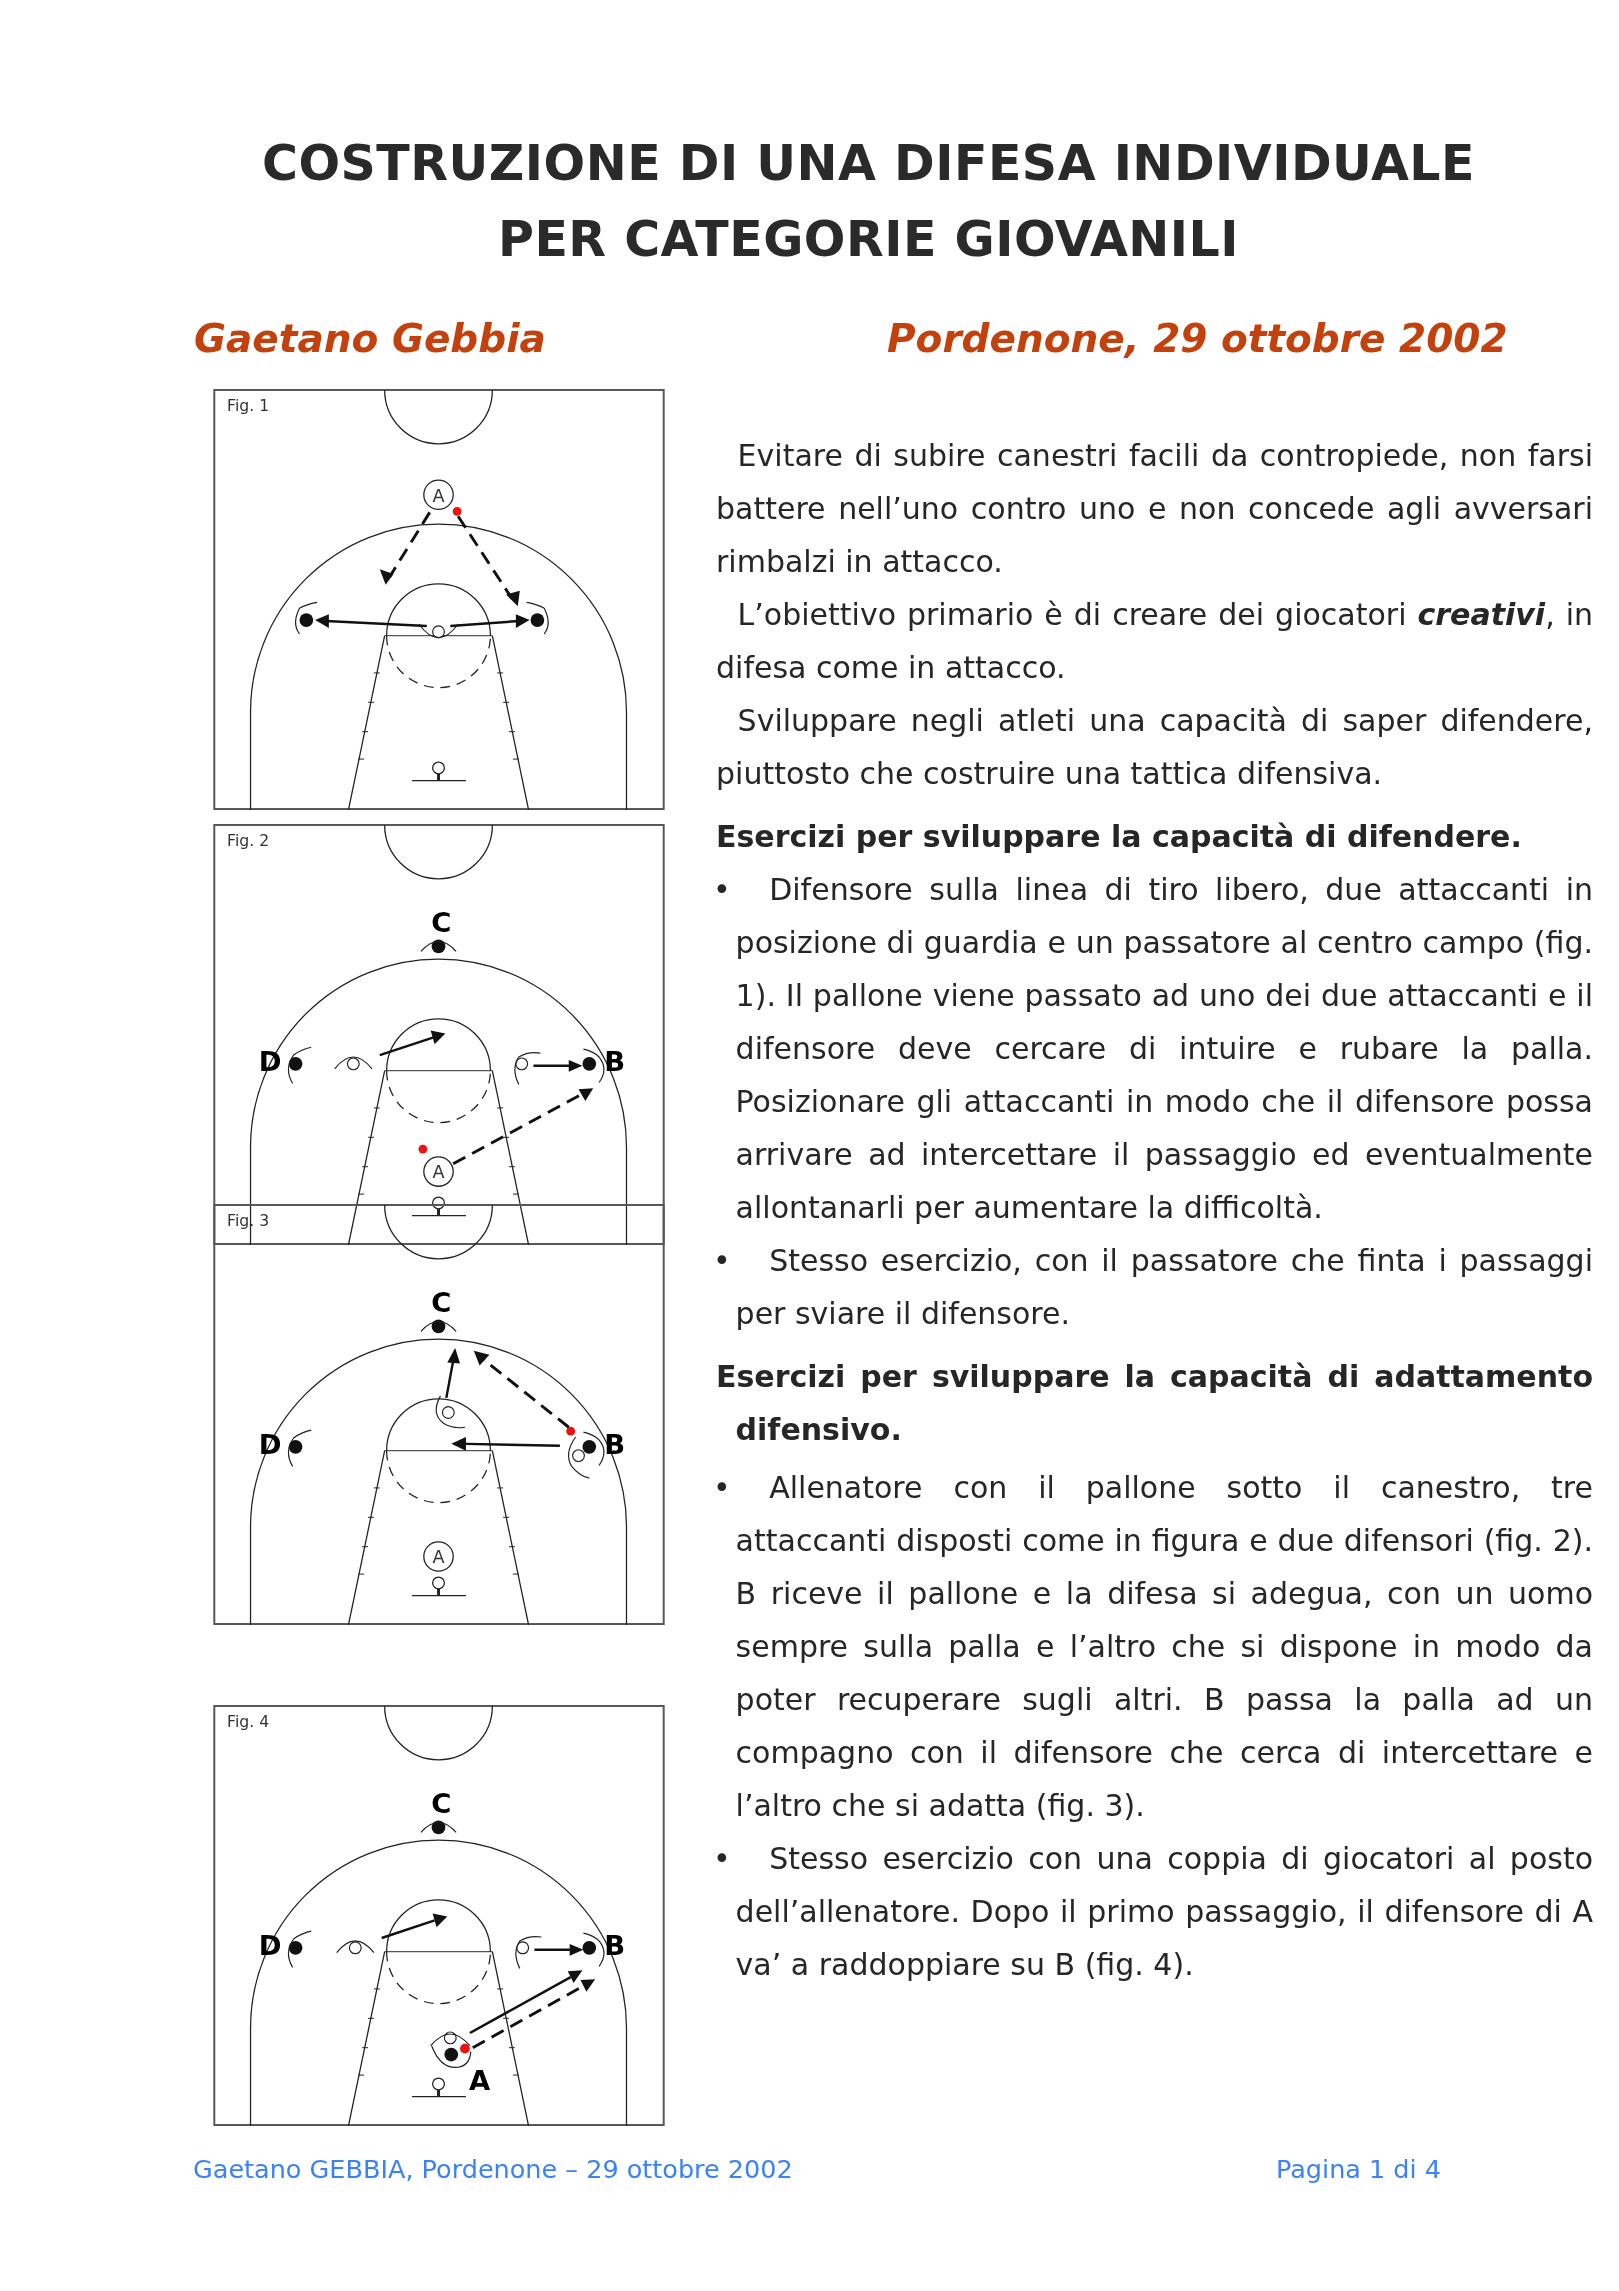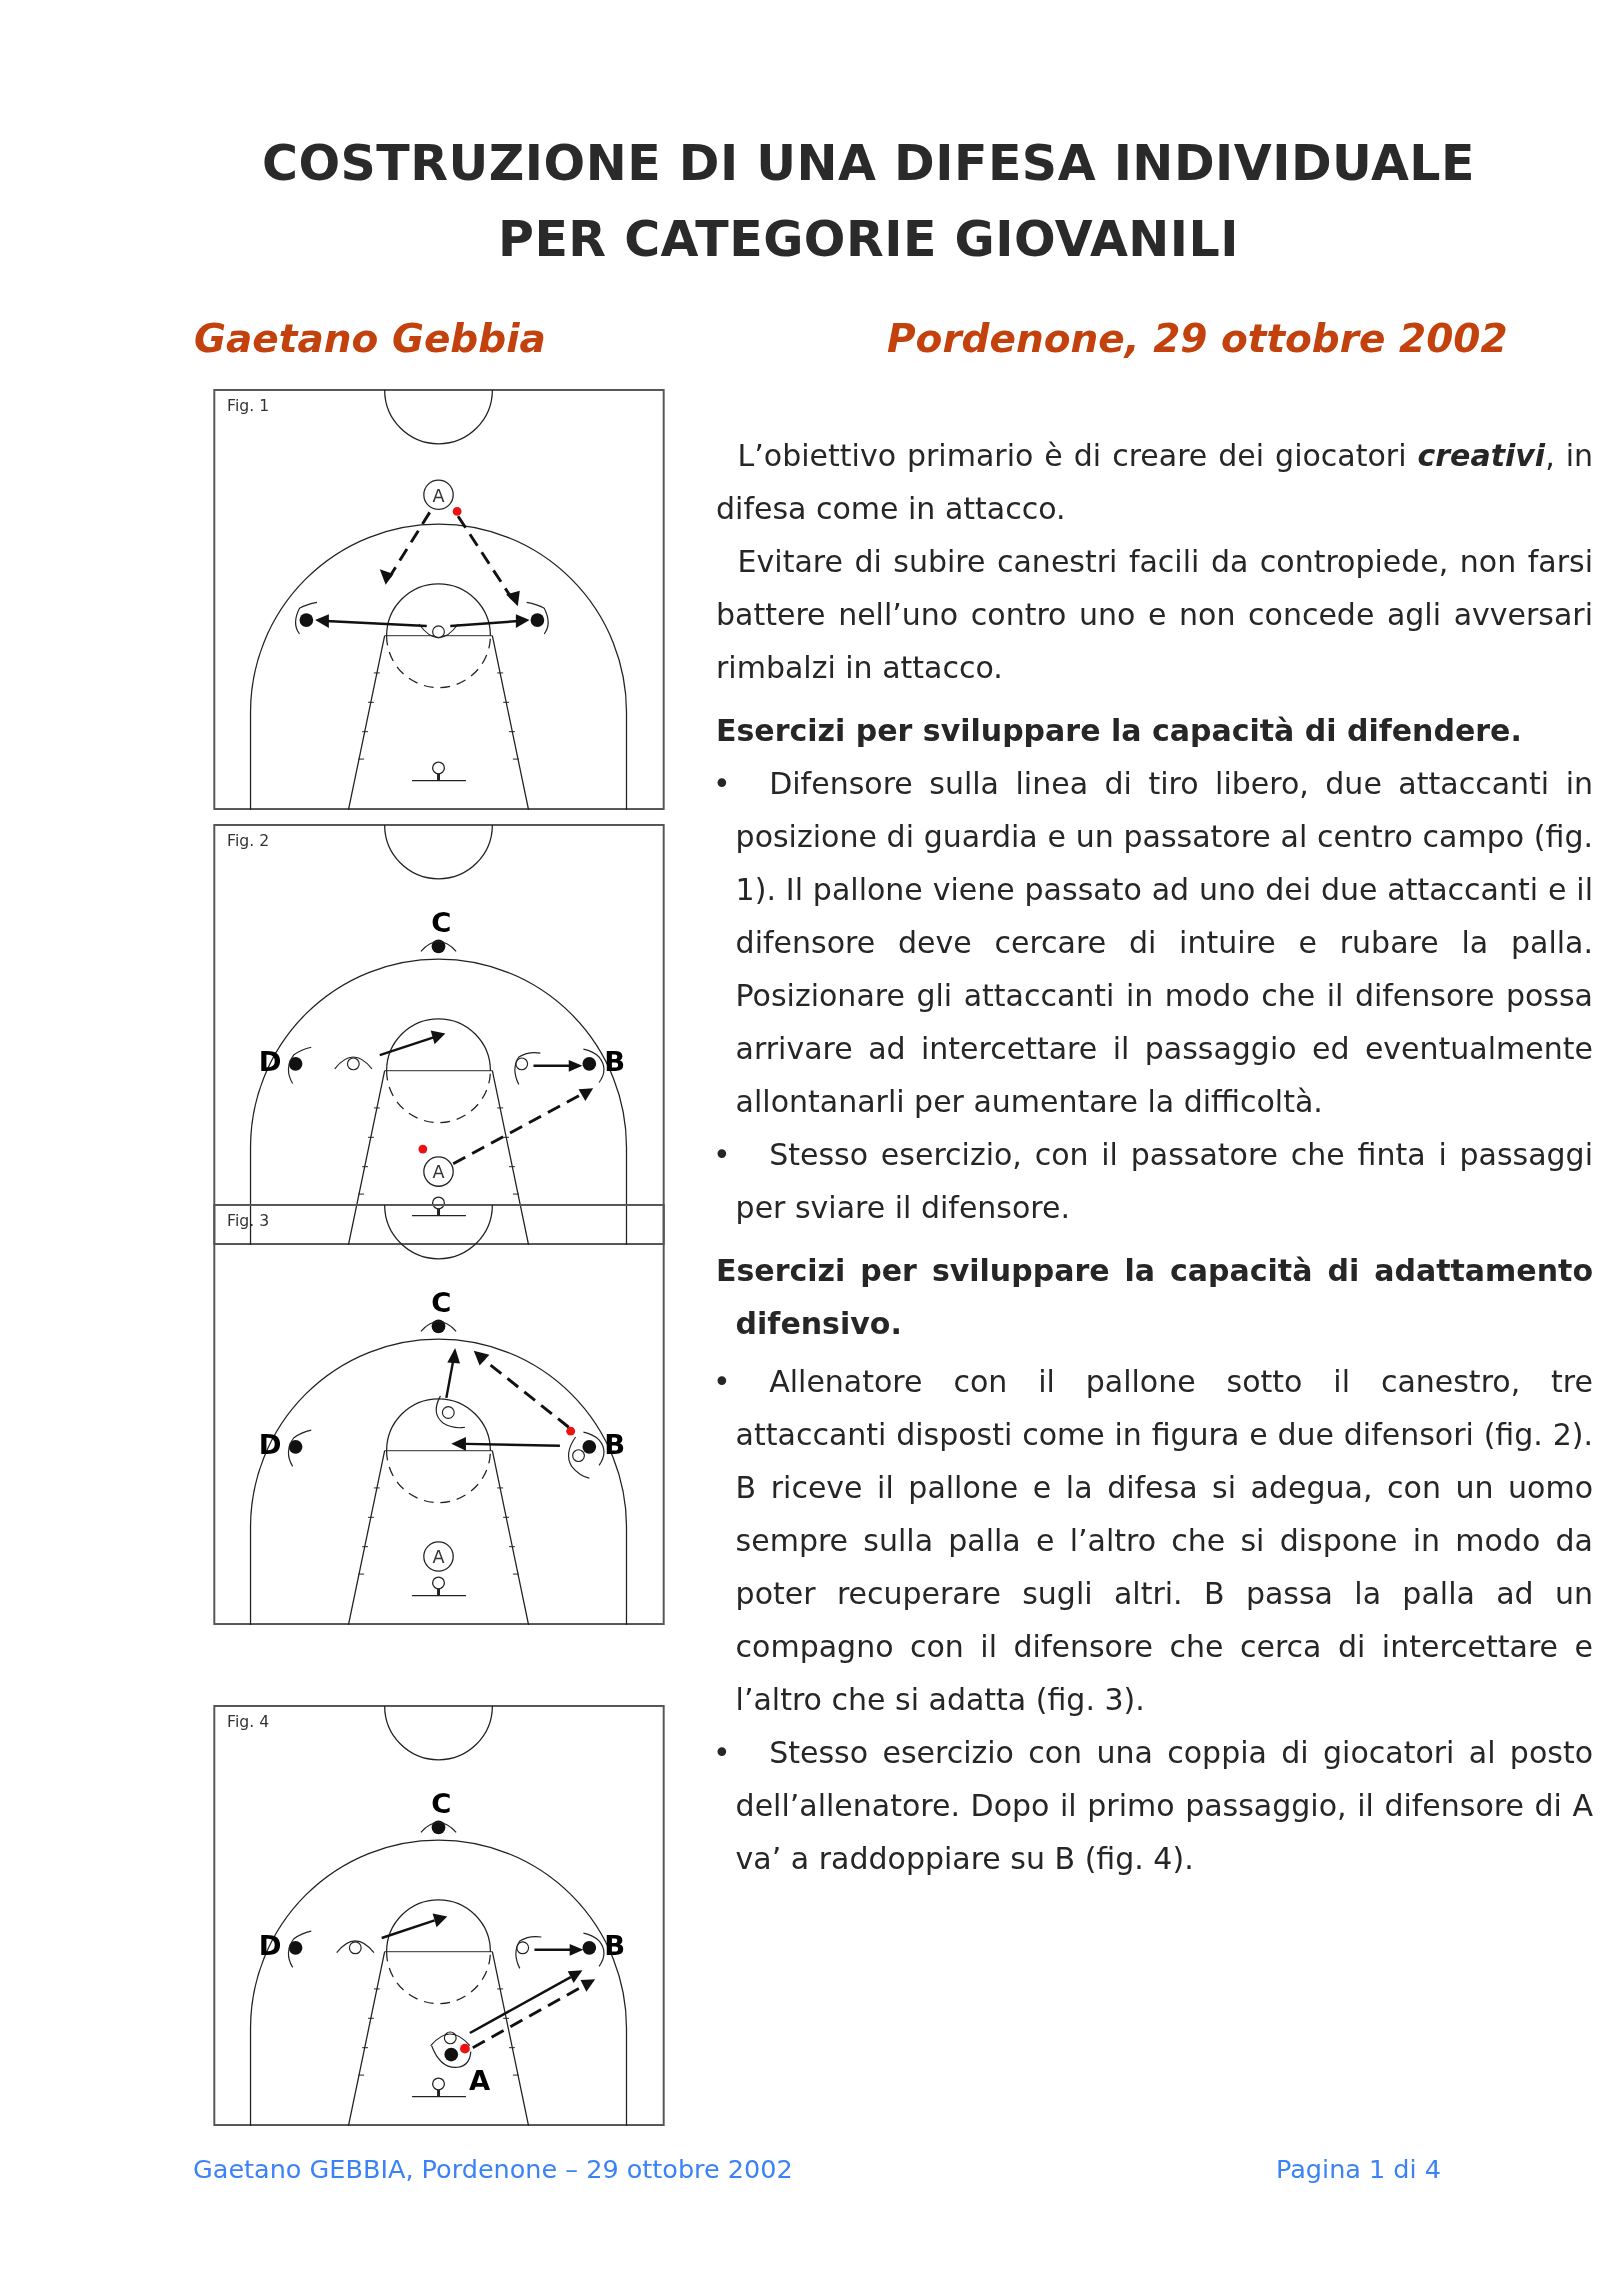--- a/index.html
+++ b/index.html
@@ -307,22 +307,23 @@
     <g>
       <circle cx="243" cy="357" r="7" fill="#111"></circle>
       <path d="M223 348 Q232 372 250 370 Q262 368 263 354" fill="none" stroke="#222" stroke-width="1.2"></path>
     </g>
     <circle cx="257" cy="351" r="5" fill="#ee1111"></circle>
     <text class="pl-label" x="272" y="393" text-anchor="middle">A</text>
   </svg>
 </div>
 
 <div class="col">
+  <p>Evitare di subire canestri facili da contropiede, non farsi battere nell’uno contro uno e non concede agli avversari rimbalzi in attacco.</p>
   <p><span>L’obiettivo primario è di creare dei giocatori </span><b><i>creativi</i></b><span>, in difesa come in attacco.</span></p>
-  <p>Evitare di subire canestri facili da contropiede, non farsi battere nell’uno contro uno e non concede agli avversari rimbalzi in attacco.</p>
+  <p>Sviluppare negli atleti una capacità di saper difendere, piuttosto che costruire una tattica difensiva.</p>
   <div class="p-gap"></div>
   <p class="h">Esercizi per sviluppare la capacità di difendere.</p>
   <ul>
     <li><span class="bullet">•</span><span class="lt">Difensore sulla linea di tiro libero, due attaccanti in posizione di guardia e un passatore al centro campo (fig. 1). Il pallone viene passato ad uno dei due attaccanti e il difensore deve cercare di intuire e rubare la palla. Posizionare gli attaccanti in modo che il difensore possa arrivare ad intercettare il passaggio ed eventualmente allontanarli per aumentare la difficoltà.</span></li>
     <li><span class="bullet">•</span><span class="lt">Stesso esercizio, con il passatore che finta i passaggi per sviare il difensore.</span></li>
   </ul>
   <div class="p-gap"></div>
   <p class="h h2">Esercizi per sviluppare la capacità di adattamento difensivo.</p>
   <div class="p-gap"></div>
   <ul>

